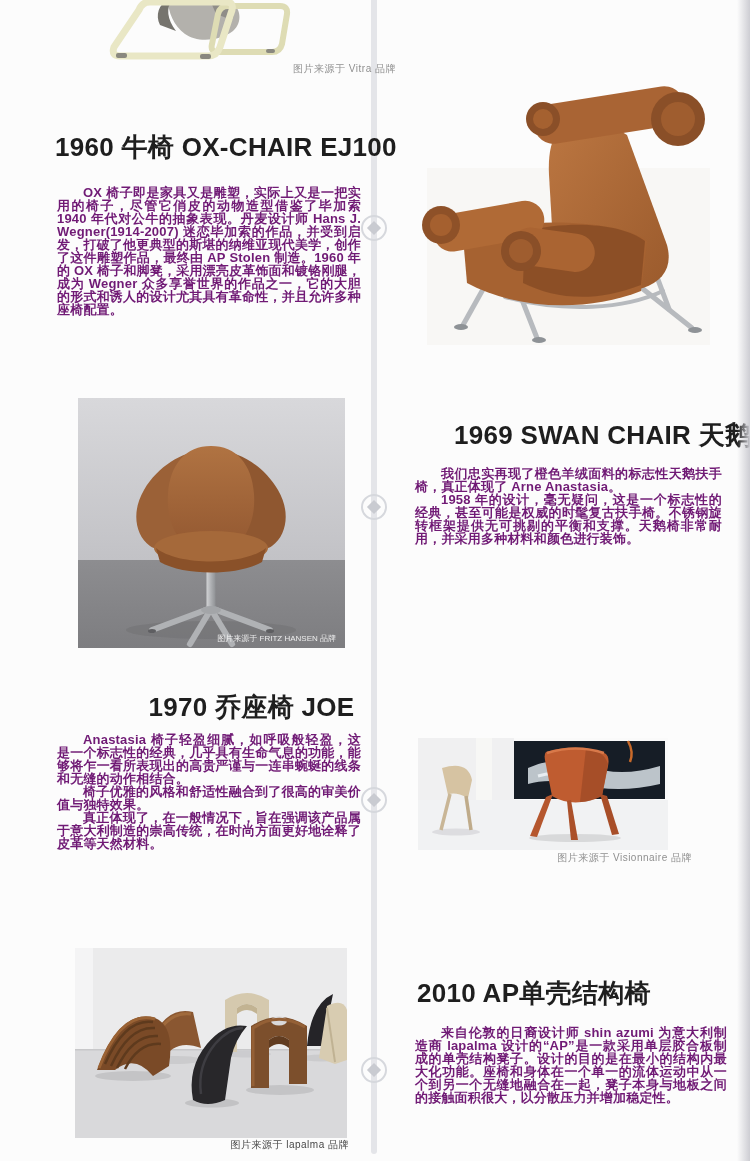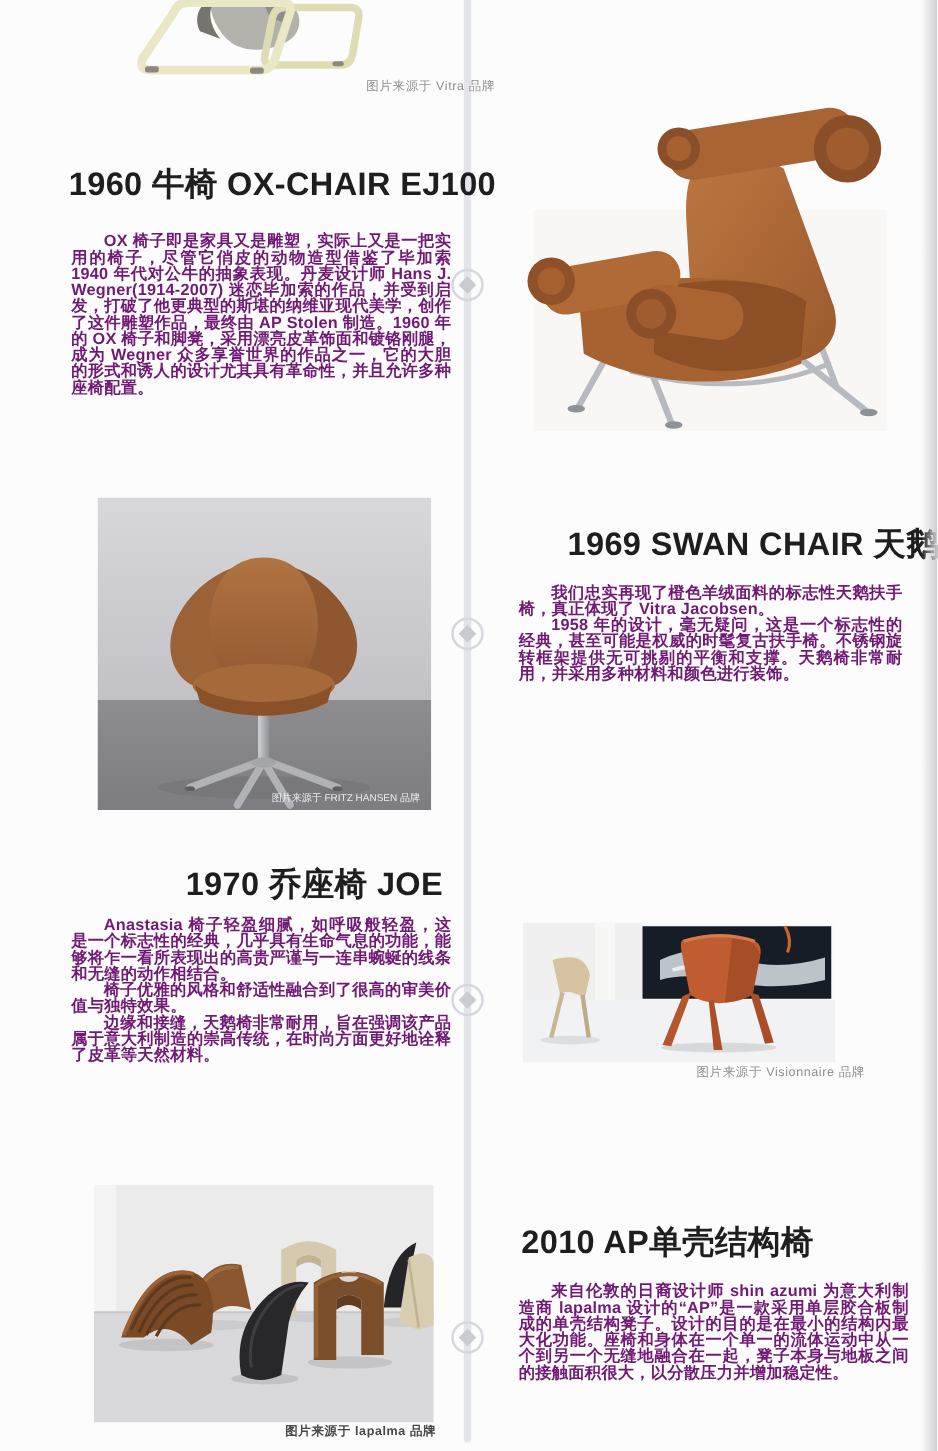--- a/index.html
+++ b/index.html
@@ -16,21 +16,21 @@
     left:361px;margin-left:0;box-sizing:border-box;}
   .tl-marker .dot{position:absolute;left:50%;top:50%;width:10px;height:10px;
     background:#c9cbd1;transform:translate(-50%,-50%) rotate(45deg);}
   
   .heading{font-size:26px;line-height:30px;font-weight:700;color:#1e1e1e;letter-spacing:.3px;white-space:nowrap;}
   .center{text-align:center;}
   .body-text{font-size:13px;line-height:13px;font-weight:700;color:#701a75;
     text-align:justify;letter-spacing:.2px;}
   .body-text p{margin:0;text-indent:2em;}
   .caption{font-size:10px;color:#8f8f8f;text-align:right;letter-spacing:.5px;margin-left:24px;}
-  .caption.dark{color:#474747;font-weight:700;}
+  .caption.dark{color:#474747;font-weight:400;}
   
   .edge-shade{right:0;top:0;width:13px;height:100%;
     background:linear-gradient(to right, rgba(201,201,207,0), #cdcdd3);}
   svg{display:block;}
 </style>
 </head>
 <body>
 
 <div id="canvas">
 
@@ -155,29 +155,29 @@
       <path d="M194,148 C210,136 212,112 200,92 C186,68 162,54 140,52 C154,76 164,112 166,138 C174,150 186,154 194,148 Z" fill="#8f5730"></path>
       <path d="M133,48 C108,48 92,66 90,96 C88,124 100,146 116,152 L150,152 C166,146 178,124 176,96 C174,66 158,48 133,48 Z" fill="url(#swBack)"></path>
       <ellipse cx="133" cy="150" rx="57" ry="17" fill="#a5693a"></ellipse>
       <path d="M78,150 C100,168 166,168 188,150 L184,164 C160,178 106,178 82,164 Z" fill="#8a5129"></path>
       <text x="258" y="243" text-anchor="end" font-size="8" fill="#ffffff" fill-opacity="0.85">图片来源于 FRITZ HANSEN 品牌</text>
     </svg>
   </div>
 
   <div class="abs heading" style="left:417px;top:420px;margin-left:37px;">1969 SWAN CHAIR 天鹅椅</div>
   <div class="abs body-text" style="left:415px;top:467px;width:307px;">
-    <p>我们忠实再现了橙色羊绒面料的标志性天鹅扶手椅，真正体现了 Vitra Jacobsen。</p>
+    <p>我们忠实再现了橙色羊绒面料的标志性天鹅扶手椅，真正体现了 Arne Anastasia。</p>
     <p>1958 年的设计，毫无疑问，这是一个标志性的经典，甚至可能是权威的时髦复古扶手椅。不锈钢旋转框架提供无可挑剔的平衡和支撑。天鹅椅非常耐用，并采用多种材料和颜色进行装饰。</p>
   </div>
 
   <div class="abs heading center" style="left:100px;top:692px;width:303px;">1970 乔座椅 JOE</div>
   <div class="abs body-text" style="left:57px;top:733px;width:304px;">
     <p>Anastasia 椅子轻盈细腻，如呼吸般轻盈，这是一个标志性的经典，几乎具有生命气息的功能，能够将乍一看所表现出的高贵严谨与一连串蜿蜒的线条和无缝的动作相结合。</p>
     <p>椅子优雅的风格和舒适性融合到了很高的审美价值与独特效果。</p>
-    <p>边缘和接缝，天鹅椅非常耐用，旨在强调该产品属于意大利制造的崇高传统，在时尚方面更好地诠释了皮革等天然材料。</p>
+    <p>真正体现了，在一般情况下，旨在强调该产品属于意大利制造的崇高传统，在时尚方面更好地诠释了皮革等天然材料。</p>
   </div>
 
   <div class="abs" style="left:418px;top:738px;">
     <svg width="250" height="112" viewBox="0 0 250 112">
       <rect x="0" y="0" width="250" height="112" fill="#fafafa"></rect>
       <rect x="0" y="0" width="96" height="62" fill="#f0f0f1"></rect>
       <rect x="58" y="0" width="16" height="62" fill="#f7f7f5"></rect>
       <rect x="96" y="3" width="151" height="58" fill="#161d26"></rect>
       <path d="M110,30 Q140,16 170,28 Q202,40 242,28 L242,46 Q200,56 160,46 Q130,40 110,46 Z" fill="#d9e2e8" opacity="0.85"></path>
       <path d="M120,38 Q150,30 180,38" stroke="#f2f7fa" stroke-width="3" fill="none" opacity="0.8"></path>

